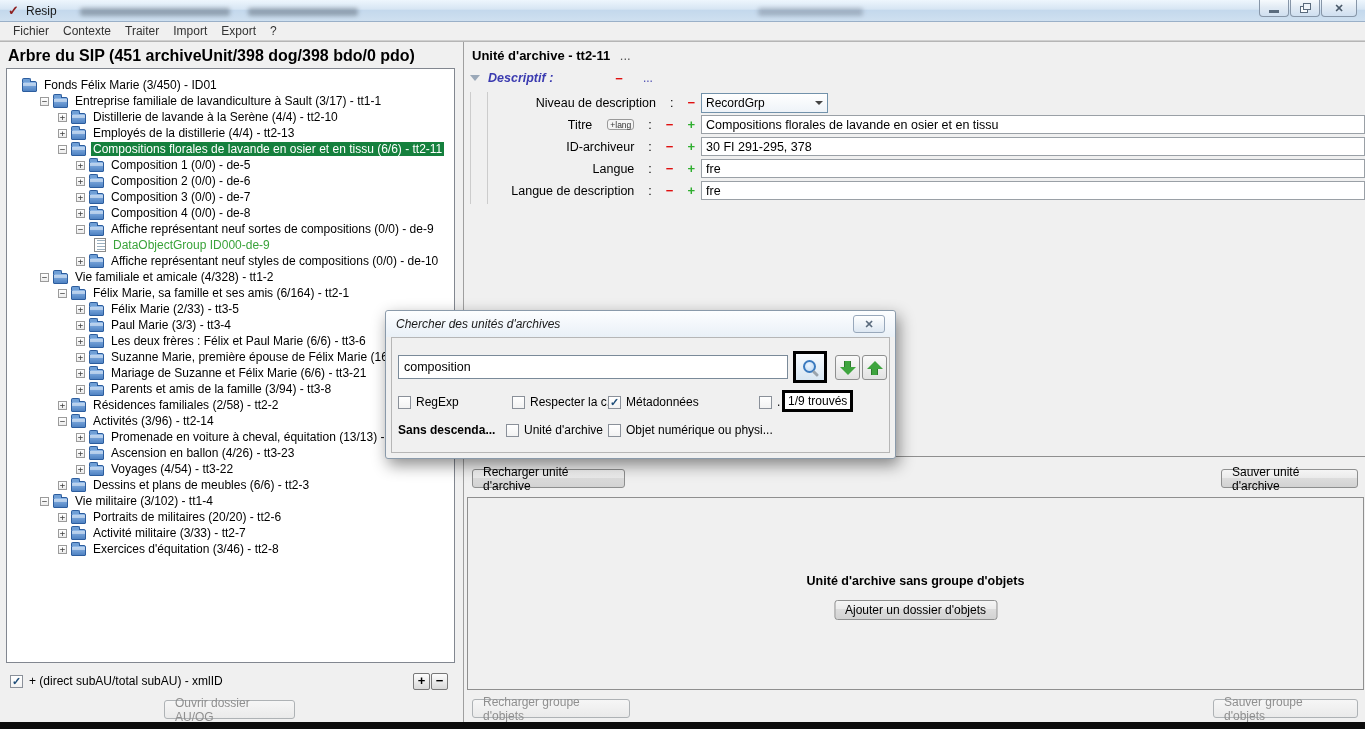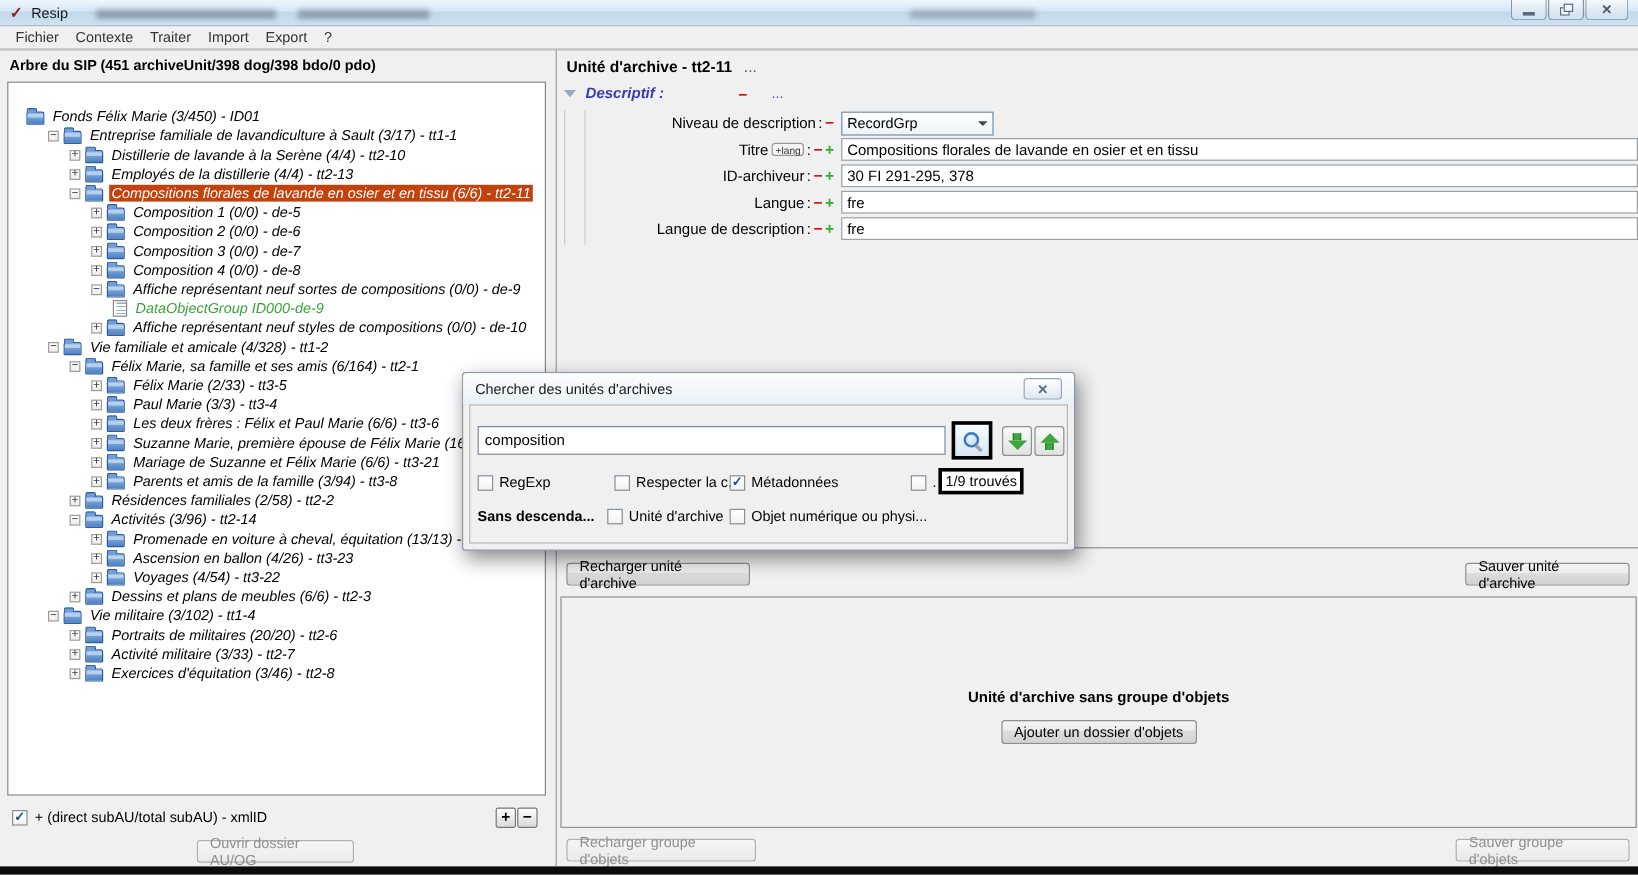--- a/index.html
+++ b/index.html
@@ -26,36 +26,36 @@
   .close-glyph { font-size:11px; font-weight:bold; }
 
   
   .menubar { position:absolute; left:0; top:22px; right:0; height:19px; background:#f0f0f0; border-bottom:1px solid #cfcfcf; display:flex; align-items:center; padding-left:6px; }
   .menu-item { padding:2px 7px; color:#333; }
 
   .content-top-line { position:absolute; left:0; top:41px; right:0; height:1px; background:#b5b5b5; }
   .vsep { position:absolute; left:463px; top:42px; bottom:7px; width:1px; background:#9f9f9f; }
 
   
-  .left-header { position:absolute; left:8px; top:47px; font-weight:bold; font-size:12px; }
-  .tree-box { position:absolute; left:6px; top:68px; width:449px; height:595px; background:#fff; border:1px solid #828790; overflow:hidden; padding-top:20px;font-style:italic; }
+  .left-header { position:absolute; left:8px; top:47px; font-weight:bold; font-size:16px; }
+  .tree-box { position:absolute; left:6px; top:68px; width:449px; height:595px; background:#fff; border:1px solid #828790; overflow:hidden; padding-top:8px; }
   .trow { height:16px; display:flex; align-items:center; white-space:nowrap; }
   .handle { flex:0 0 9px; width:9px; height:9px; border:1px solid #9b9b9b; background:linear-gradient(#fff,#ececec);
     color:#404040; font-size:9px; line-height:7px; text-align:center; margin-right:4px;
     font-family:"DejaVu Sans Mono", monospace; }
   .folder-icon { flex:0 0 15px; width:15px; height:11px; margin:2px 5px 0 0; background:linear-gradient(#8fb8e8,#4f82c2);
     border:1px solid #2c5d9e; border-radius:2px 2px 1px 1px; position:relative; }
   .folder-icon::before { content:""; position:absolute; left:-1px; top:-4px; width:7px; height:3px; background:#6f9fd6;
     border:1px solid #2c5d9e; border-bottom:none; border-radius:2px 2px 0 0; }
   .folder-icon::after { content:""; position:absolute; left:0; right:0; top:1px; height:3px; background:rgba(255,255,255,.45); }
   .doc-icon { flex:0 0 12px; width:12px; height:14px; margin-right:5px; background:#fff; border:1px solid #8a8a8a;
     background-image:repeating-linear-gradient(to bottom,#9ab0c0 0 1px,transparent 1px 3px);
     background-size:8px 11px; background-position:2px 1px; background-repeat:no-repeat; }
   .tlabel { padding:0 2px; }
-  .tlabel.sel { background:#c2410c; color:#fff; }
+  .tlabel.sel { background:#15803d; color:#fff; }
   .tlabel.green { color:#3aa33a; }
 
   .left-footer { position:absolute; left:10px; top:674px; display:flex; align-items:center; }
   .cb { width:13px; height:13px; border:1px solid #8a9099; background:linear-gradient(#fff,#f2f2f2);
     display:inline-flex; align-items:center; justify-content:center; font-size:11px; color:#1f4e79; font-weight:bold; line-height:1; flex:0 0 13px; }
   .left-footer .lbl { margin-left:6px; }
   .sq-btn { position:absolute; width:17px; height:17px; border:1px solid #777; border-radius:2px;
     background:linear-gradient(#fdfdfd,#d9d9d9); font-weight:bold; font-size:13px; line-height:14px; text-align:center; }
 
   
@@ -68,41 +68,41 @@
   .right-header .dots { font-weight:normal; color:#555; margin-left:6px; }
   .section-row { position:absolute; left:470px; top:71px; display:flex; align-items:center; }
   .chev { width:0; height:0; border-left:5px solid transparent; border-right:5px solid transparent; border-top:6px solid #9aa8b8; margin-right:8px; }
   .section-label { color:#3b3bb0; font-style:italic; font-weight:bold; font-size:12.5px; }
   .section-row .minus { margin-left:62px; }
   .section-row .dots { margin-left:20px; color:#4a4ab0; }
 
   .guides { position:absolute; left:470px; top:92px; height:112px; width:18px; border-left:1px solid #ccc; border-right:1px solid #ccc; }
   .fields { position:absolute; left:467px; top:92px; right:0; }
   .frow { display:flex; align-items:center; height:21px; margin-bottom:1px; }
-  .flabel { width:228px; display:flex; justify-content:flex-end; align-items:center; gap:2px; font-size:12.5px; white-space:nowrap; }
+  .flabel { width:228px; display:flex; justify-content:flex-end; align-items:center; gap:14px; font-size:12.5px; white-space:nowrap; }
   .minus { color:#e01010; font-weight:bold; font-size:13px; line-height:1; }
   .plus { color:#2fae2f; font-weight:bold; font-size:13px; line-height:1; }
   .chip { border:1px solid #999; border-radius:3px; font-size:8.5px; padding:0 2px; background:#f4f4f4; color:#333; height:11px; line-height:10px; margin-left:1px; }
   .fctrl { flex:1; display:flex; align-items:center; margin-left:6px; }
   .fin { flex:1; height:19px; border:1px solid #9aa0a6; font-family:"Liberation Sans",sans-serif; font-size:12.5px; padding:1px 4px; background:#fff; }
   .sel-box { width:127px; height:20px; border:1px solid #7292ab; background:linear-gradient(#fff,#eef3f8); display:flex; align-items:center; }
   .sel-val { flex:1; padding-left:4px; }
   .sel-arrow { width:16px; display:flex; justify-content:center; }
   .sel-arrow i { width:0; height:0; border-left:4px solid transparent; border-right:4px solid transparent; border-top:4px solid #444; }
 
   .hdiv { position:absolute; left:465px; top:456px; right:0; height:1px; background:#8f8f8f; }
   .og-panel { position:absolute; left:467px; top:497px; right:1px; height:193px; border:1px solid #8f8f8f; background:#f0f0f0; }
   .og-empty { position:absolute; left:0; right:0; top:76px; text-align:center; font-weight:bold; font-size:12.5px; }
   .og-add { left:50%; transform:translateX(-50%); top:102px; height:20px; }
 
   
   .dialog { position:absolute; left:385px; top:310px; width:511px; height:149px; background:#f0f0f0;
     border:1px solid #8a9aaa; border-radius:3px; box-shadow:3px 6px 16px rgba(0,0,0,.45); }
   .dlg-title { position:absolute; left:0; right:0; top:0; height:26px; background:linear-gradient(#fdfeff,#e9f0f7); border-radius:3px 3px 0 0; }
-  .dlg-title-text { position:absolute; left:10px; top:6px; font-size:12px; color:#1a1a1a; }
+  .dlg-title-text { position:absolute; left:10px; top:6px; font-size:12px; color:#1a1a1a;font-style:italic; }
   .dlg-close { position:absolute; right:10px; top:4px; width:32px; height:18px; border:1px solid #98a8bb; border-radius:3px;
     background:linear-gradient(#fff,#dde7f2); display:flex; align-items:center; justify-content:center; color:#5a6b7d; font-size:11px; font-weight:bold; }
   .dlg-body { position:absolute; left:5px; right:5px; top:26px; bottom:5px; border:1px solid #b6b6b6; background:#f0f0f0; }
   .search-input { position:absolute; left:12px; top:44px; width:390px; height:24px; border:1px solid #7a8a99; font-family:"Liberation Sans",sans-serif; font-size:12.5px; padding:2px 5px; background:#fff; }
   .mag-btn { position:absolute; left:407px; top:40px; width:34px; height:32px; border:3px solid #000; background:linear-gradient(#f8fbfe,#d8e6f2); display:flex; align-items:center; justify-content:center; }
   .mag { position:relative; width:17px; height:17px; }
   .mag::before { content:""; position:absolute; left:1px; top:1px; width:9px; height:9px; border:2px solid #3a7abf; border-radius:50%;
     background:radial-gradient(circle at 40% 35%,#eaf4ff,#bcd8f2); }
   .mag::after { content:""; position:absolute; right:0; bottom:1px; width:7px; height:3px; background:#9aa4ad; transform:rotate(45deg); border-radius:1px; }
   .arrow-btn { position:absolute; top:44px; width:25px; height:25px; border:1px solid #8e8f8f; border-radius:3px;

